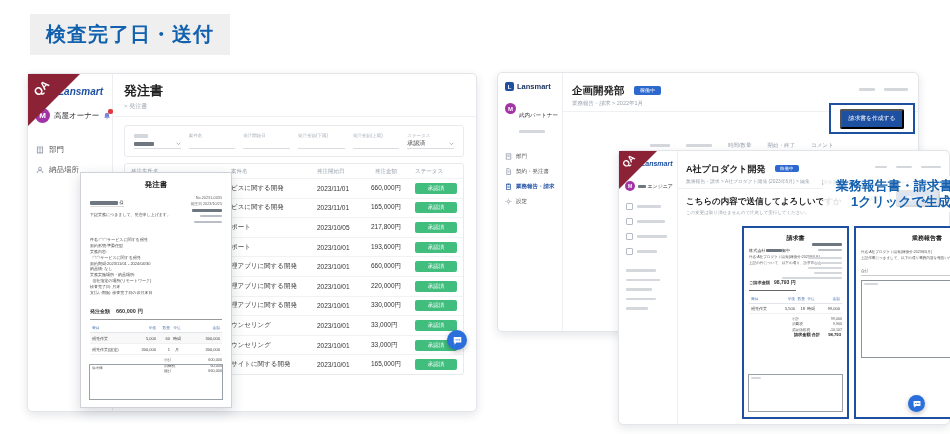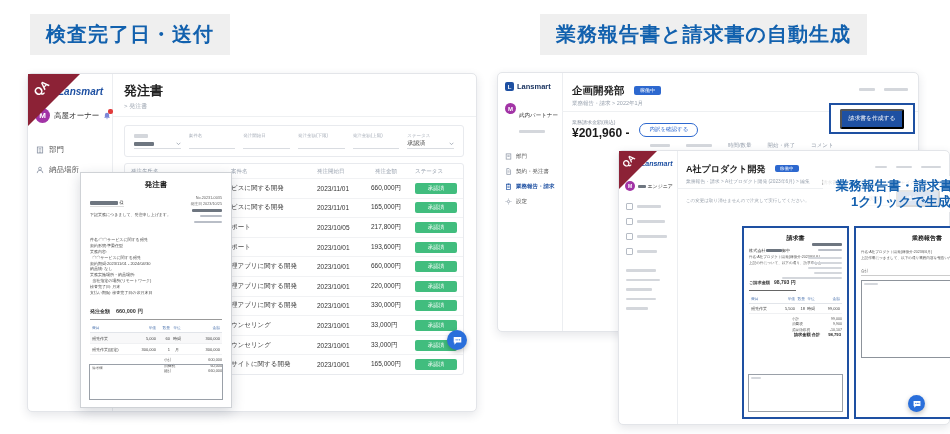--- a/index.html
+++ b/index.html
@@ -425,21 +425,20 @@
         <div class="tot-row">
           <span>総計</span>
           <span>660,000</span>
         </div>
       </div>
     <div class="notes-box">
       <div class="notes-label">備考欄</div>
     </div>
   </div>
 
-  <div class="section-title st-right">業務報告書と請求書の自動生成</div>
 
   <div class="win win2">
     <aside class="sb2">
       <div class="logo-row">
         <span class="logo-mark">L</span>
         <span>Lansmart</span>
       </div>
       <div class="user2">
         <span class="avatar av-md">M</span>
         <span>
@@ -510,27 +509,20 @@
                   <line x1="3" y1="1" x2="3" y2="3" stroke="#8a93a3"></line>
                   <line x1="7" y1="1" x2="7" y2="3" stroke="#8a93a3"></line>
                 </svg>
               </span>
             <span>2022年1月</span>
             <span>企画開発部</span>
           </div>
         </div>
       </div>
 
-      <div class="sum-row">
-        <div>
-          <div class="sum-label">業務請求金額(税込)</div>
-          <div class="sum-amount">¥201,960 -</div>
-        </div>
-        <button class="pill-btn">内訳を確認する</button>
-      </div>
 
       <div class="bw-highlight">
         <button class="btn-blue md">請求書を作成する</button>
       </div>
 
       <div class="bw-thead">
         <span class="bar bar-light" style="width:20px;height:3px"></span>
         <span class="bar bar-light" style="width:26px;height:3px"></span>
         <span>時間/数量</span>
         <span>開始・終了</span>
@@ -593,20 +585,21 @@
                   <line x1="7" y1="1" x2="7" y2="3" stroke="#8a93a3"></line>
                 </svg>
               </span>
             <span>2023年6月</span>
             <span>アジャイル開発チーム</span>
           </div>
         </div>
       </div>
 
       <div class="confirm-row">
+        <div class="confirm-title">こちらの内容で送信してよろしいですか</div>
         <div class="confirm-sub">この変更は取り消せませんので注意して実行してください。</div>
       </div>
       <div class="fw-buttons">
         <button class="btn-ghost">戻る</button>
         <button class="btn-blue sm">送信する</button>
       </div>
 
       <div class="annotation">
         <div>業務報告書・請求書を</div>
         <div>1クリックで生成</div>

